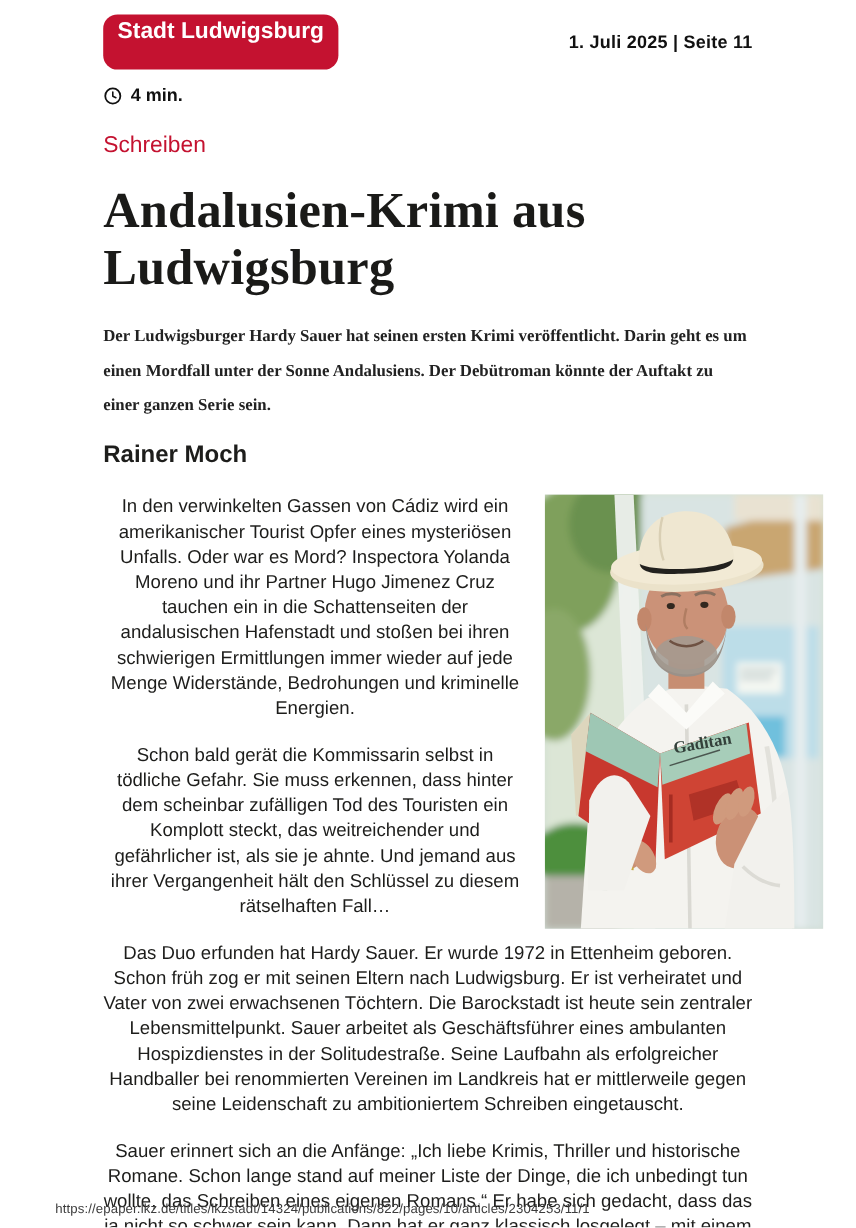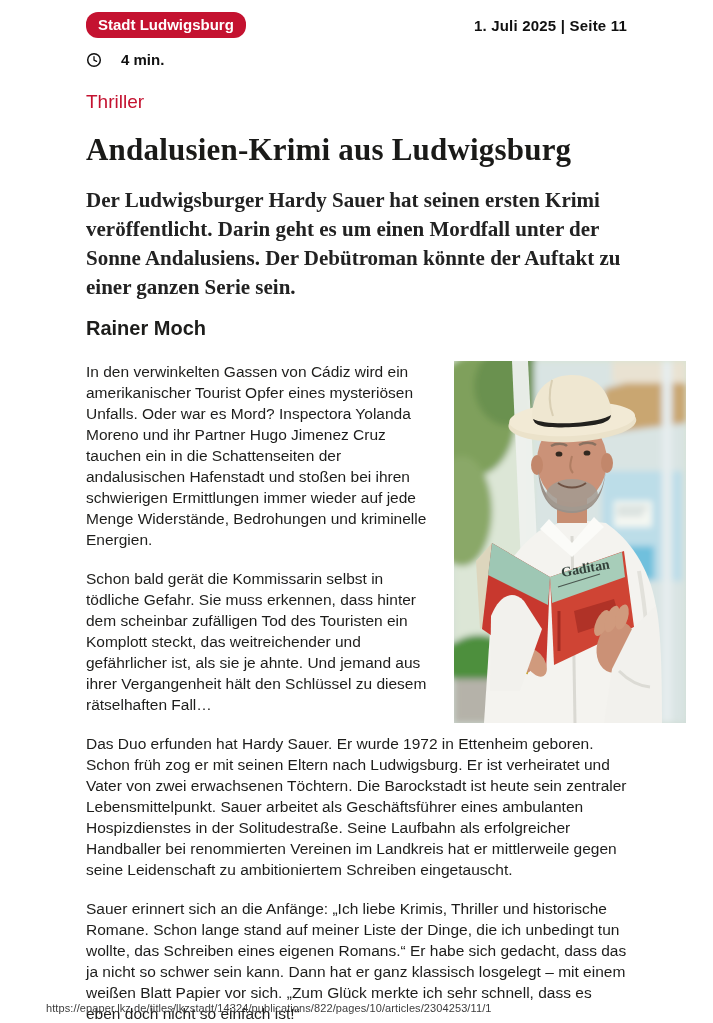--- a/index.html
+++ b/index.html
@@ -10,46 +10,46 @@
     overflow: hidden;
     font-family: "Liberation Sans", "DejaVu Sans", sans-serif;
     color: #1d1d1b;
   }
   .content { padding: 12px 86px 0 86px; }
 
   
   .header-row { display:flex; justify-content:space-between; align-items:center; }
   .badge {
     background:#c41230; color:#ffffff;
-    font-weight:bold; font-size:15px; line-height:1;
-    padding:5px 12px 6px 12px; border-radius:12px;
+    font-weight:bold; font-size:19px; line-height:1;
+    padding:5px 12px 22px 12px; border-radius:12px;
     display:inline-block; cursor:pointer;
   }
   .date-page { font-weight:bold; font-size:15px; color:#111; letter-spacing:.2px; }
 
-  .readtime { margin-top:13px; display:flex; align-items:center; gap:19px;
+  .readtime { margin-top:13px; display:flex; align-items:center; gap:7px;
               font-weight:bold; font-size:15px; color:#111; }
   .clock-svg { display:block; }
 
   .category { margin-top:23px; font-size:19px; color:#c41230; }
 
   h1.headline {
     margin:19px 0 0 0;
     font-family:"Liberation Serif", "DejaVu Serif", serif;
-    font-size:31px; font-weight:bold; color:#1a1a18; letter-spacing:.2px;
+    font-size:42px; font-weight:bold; color:#1a1a18; letter-spacing:.2px;
   }
   .lede {
     margin:18px 0 0 0;
     font-family:"Liberation Serif", "DejaVu Serif", serif;
-    font-weight:bold; font-size:21px; line-height:29px; color:#222;
+    font-weight:bold; font-size:14px; line-height:29px; color:#222;
   }
   .author { margin-top:15px; font-weight:bold; font-size:20px; }
 
   .article-body { margin-top:21px; font-size:15.5px; line-height:21px; }
-  .article-body p { margin:0 0 18px 0; }
+  .article-body p { margin:0 0 18px 0;text-align:center; }
 
   
   .photo-figure {
     float:right; width:232px; margin:0 -59px 6px 15px;
   }
   .photo-frame { width:232px; height:362px; overflow:hidden; background:#dfe7e0; }
   .photo-frame svg { display:block; }
   .photo-caption {
     margin-top:10px;
     font-family:"Liberation Serif", "DejaVu Serif", serif;
@@ -76,21 +76,21 @@
     <div class="readtime">
       <span>
         <svg class="clock-svg" width="16" height="16" viewBox="0 0 16 16">
           <circle cx="8" cy="8" r="6.3" fill="none" stroke="#111" stroke-width="1.5"></circle>
           <path d="M8 4.6 L8 8.2 L10.6 9.4" fill="none" stroke="#111" stroke-width="1.3" stroke-linecap="round" stroke-linejoin="round"></path>
         </svg>
       </span>
       <span>4 min.</span>
     </div>
 
-    <div class="category">Thriller</div>
+    <div class="category">Schreiben</div>
 
     <h1 class="headline">Andalusien-Krimi aus Ludwigsburg</h1>
 
     <p class="lede">Der Ludwigsburger Hardy Sauer hat seinen ersten Krimi veröffentlicht. Darin geht es um einen Mordfall unter der Sonne Andalusiens. Der Debütroman könnte der Auftakt zu einer ganzen Serie sein.</p>
 
     <div class="author">Rainer Moch</div>
 
     <div class="article-body">
 
       <figure class="photo-figure" style="margin-top:0">

